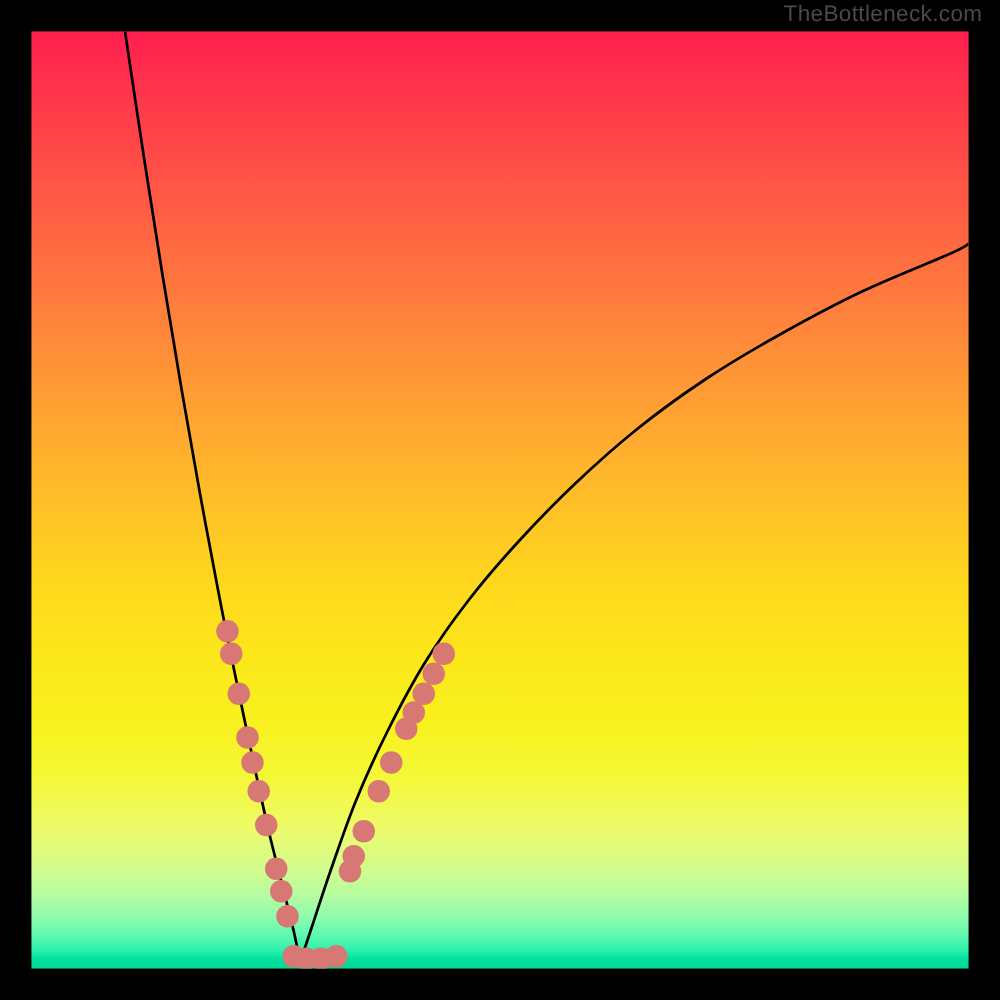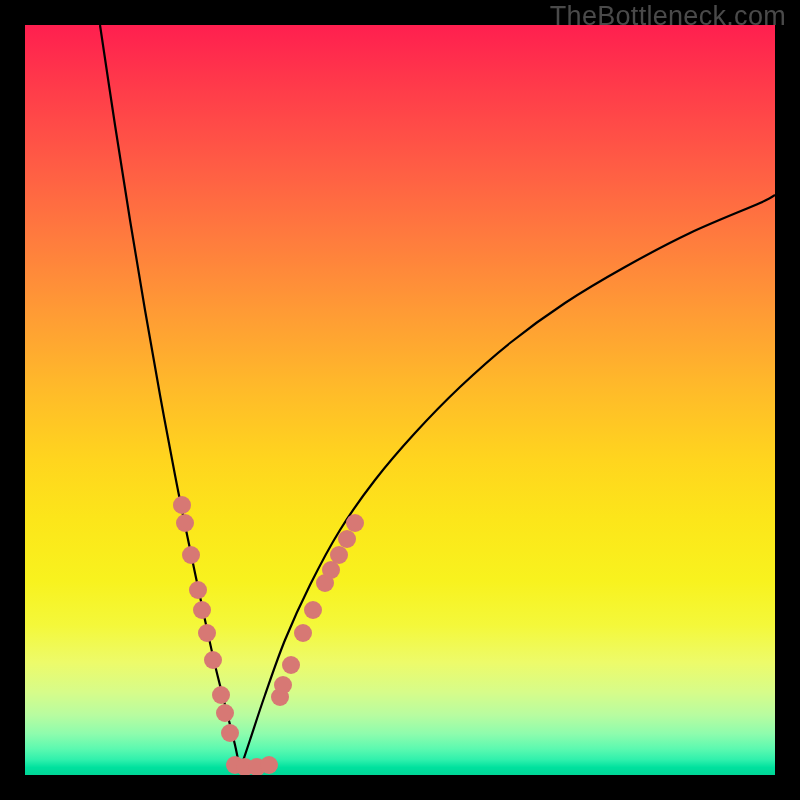--- a/index.html
+++ b/index.html
@@ -45,21 +45,21 @@
       #8efcad 94.5%,
       #5cf9b0 96.5%,
       #2ef0ac 98%,
       #00e19e 99%,
       #00d696 100%
     );
   }
   .watermark {
     position: absolute;
     color: #4a4a4a;
-    font-size: 27px;
+    font-size: 18px;
     font-weight: 400;
     letter-spacing: 0.3px;
     white-space: nowrap;
     user-select: none;
   }
   svg.curve {
     position: absolute;
     inset: 0;
   }
   .curve path.line {

